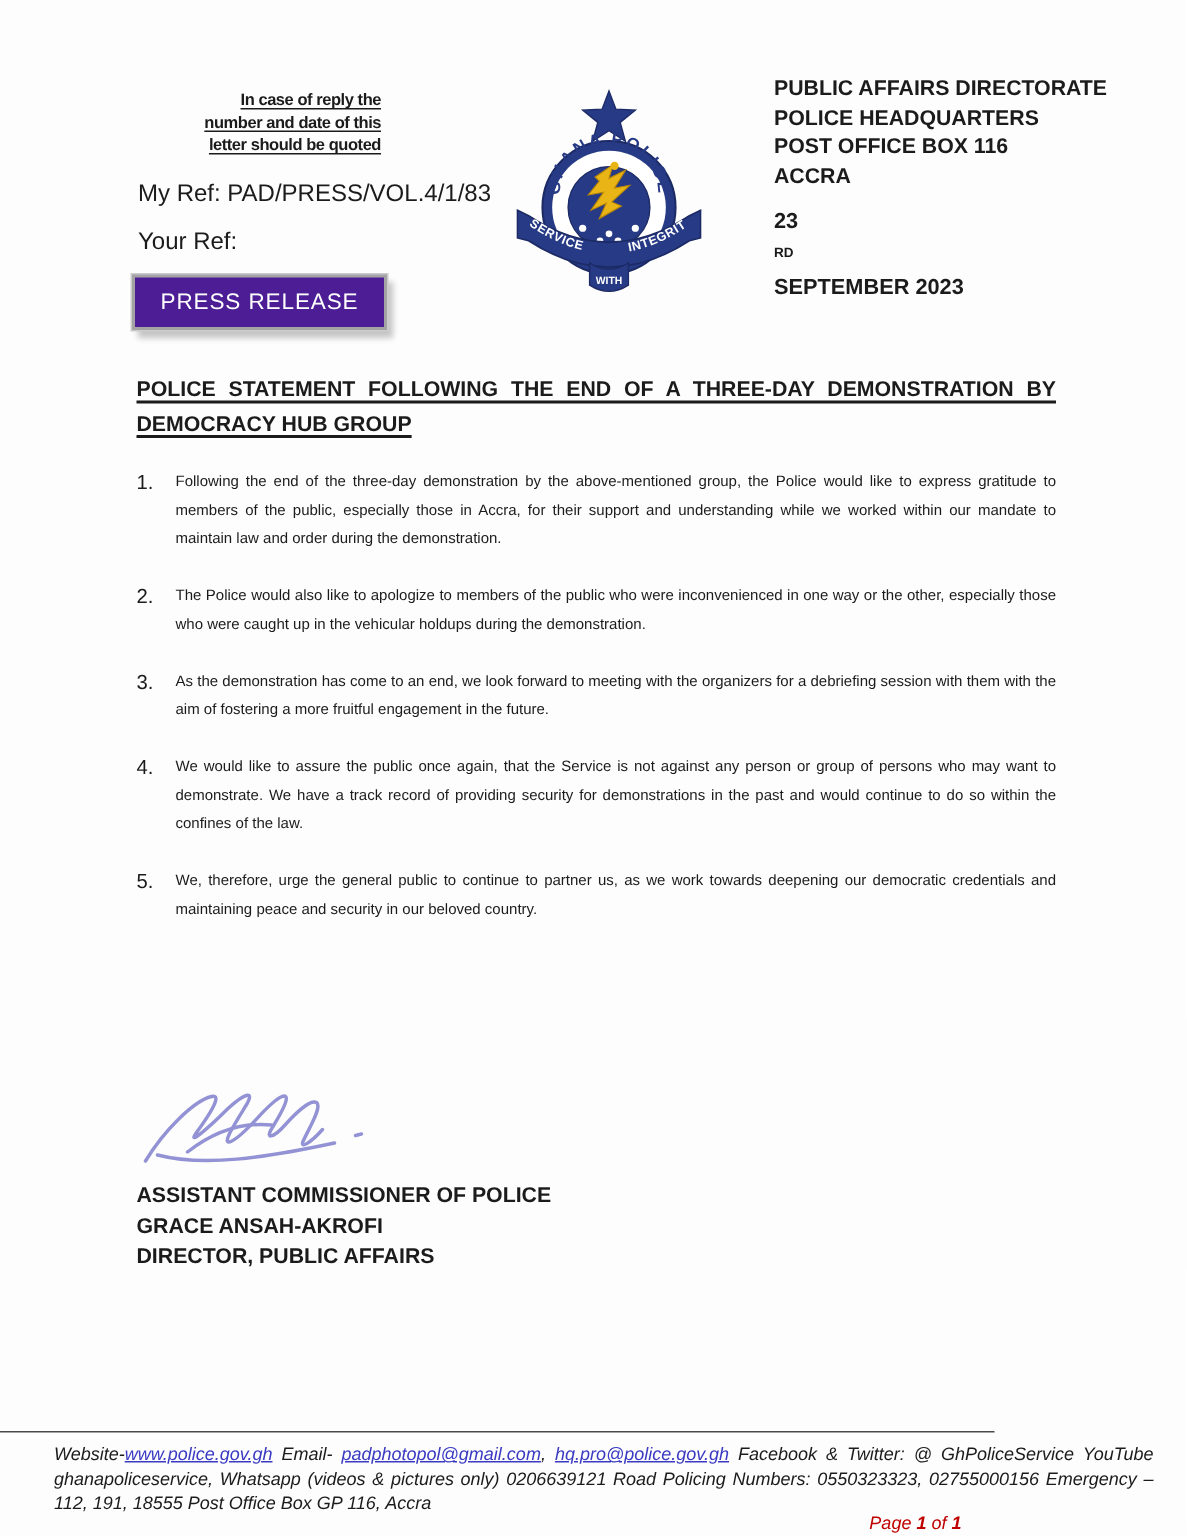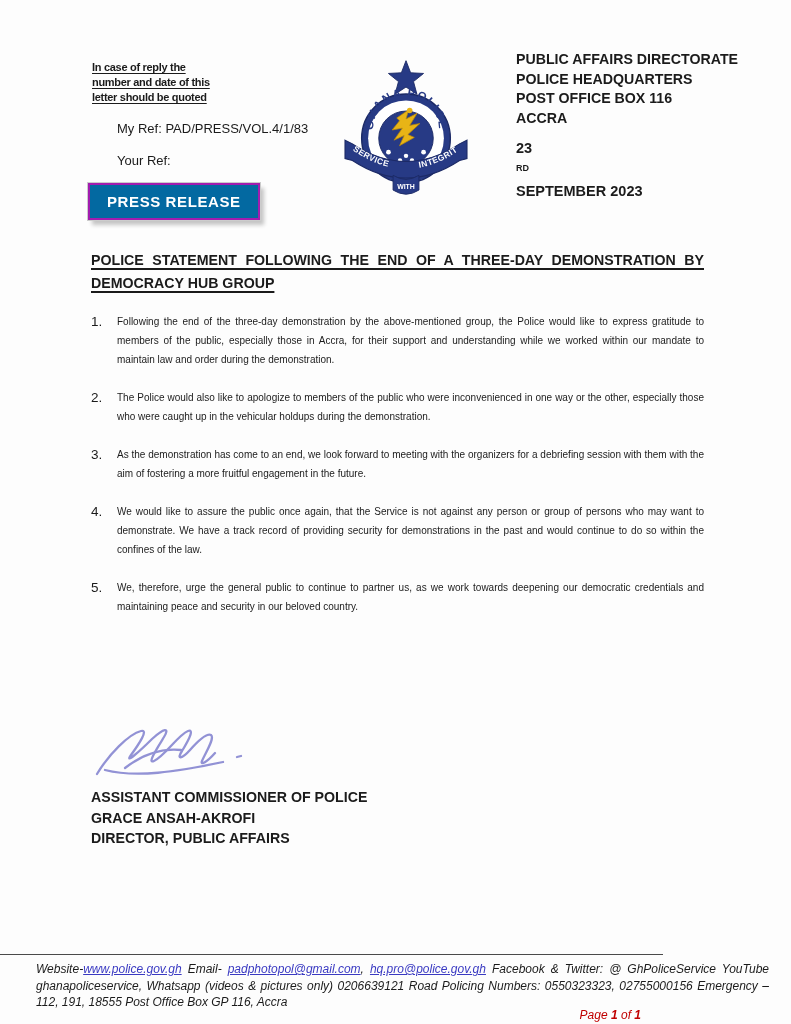--- a/index.html
+++ b/index.html
@@ -8,35 +8,35 @@
   .page {
     position: relative;
     width: 791px;
     height: 1024px;
     background: #fdfdfd;
     overflow: hidden;
   }
 
   
   .reply-note {
-    position: absolute; left: 92px; top: 60px; width: 150px;
-    font-size: 11px; font-weight: 600; letter-spacing: -0.3px; line-height: 15px;
+    position: absolute; left: 104px; top: 60px; width: 150px;
+    font-size: 11px; font-weight: 600; letter-spacing: -0.3px; line-height: 15px; text-align: right;
   }
   .reply-note span { display: block; text-decoration: underline; text-underline-offset: 2px; }
-  .ref-line { position: absolute; left: 92px; font-size: 13px; margin-left: 25px; }
+  .ref-line { position: absolute; left: 92px; font-size: 16px; }
   .ref-my { top: 121px; }
   .ref-your { top: 153px; }
 
   .badge {
     position: absolute; left: 88px; top: 183px;
     display: inline-block;
-    background: #0369a1; color: #ffffff;
-    font-size: 15px; font-weight: bold; letter-spacing: 0.6px;
+    background: #4c1d95; color: #ffffff;
+    font-size: 15px; font-weight: normal; letter-spacing: 0.6px;
     padding: 8px 17px;
-    border: 2px solid #a21caf;
+    border: 2px solid #a3a3a3;
     outline: 1px solid #cccccc;
     box-shadow: 4px 5px 4px #c4c4c4;
   }
 
   .logo-wrap { position: absolute; left: 341px; top: 57px; width: 130px; }
 
   .addr-block {
     position: absolute; left: 516px; top: 50px; width: 250px;
     font-size: 14.2px; font-weight: bold; line-height: 19.5px;
   }

